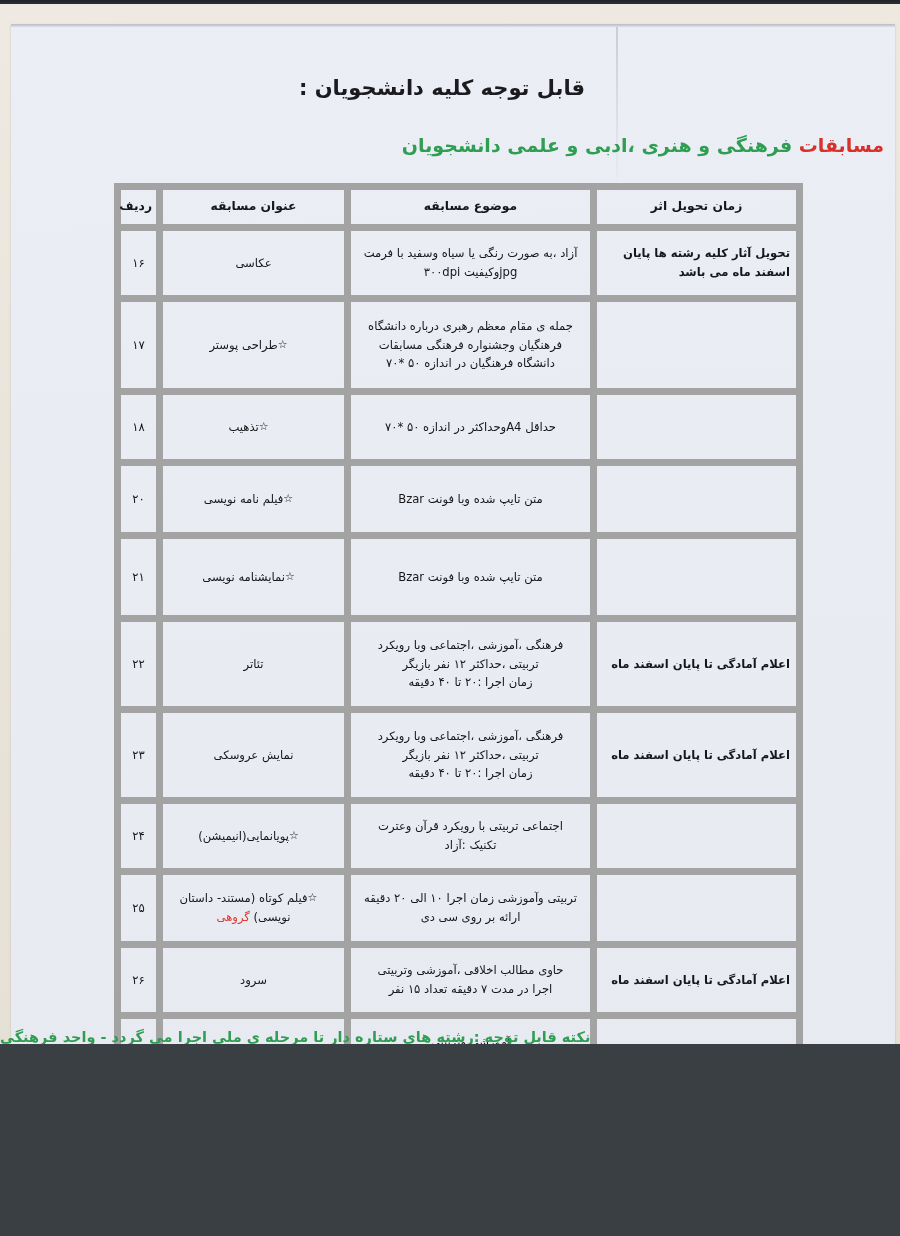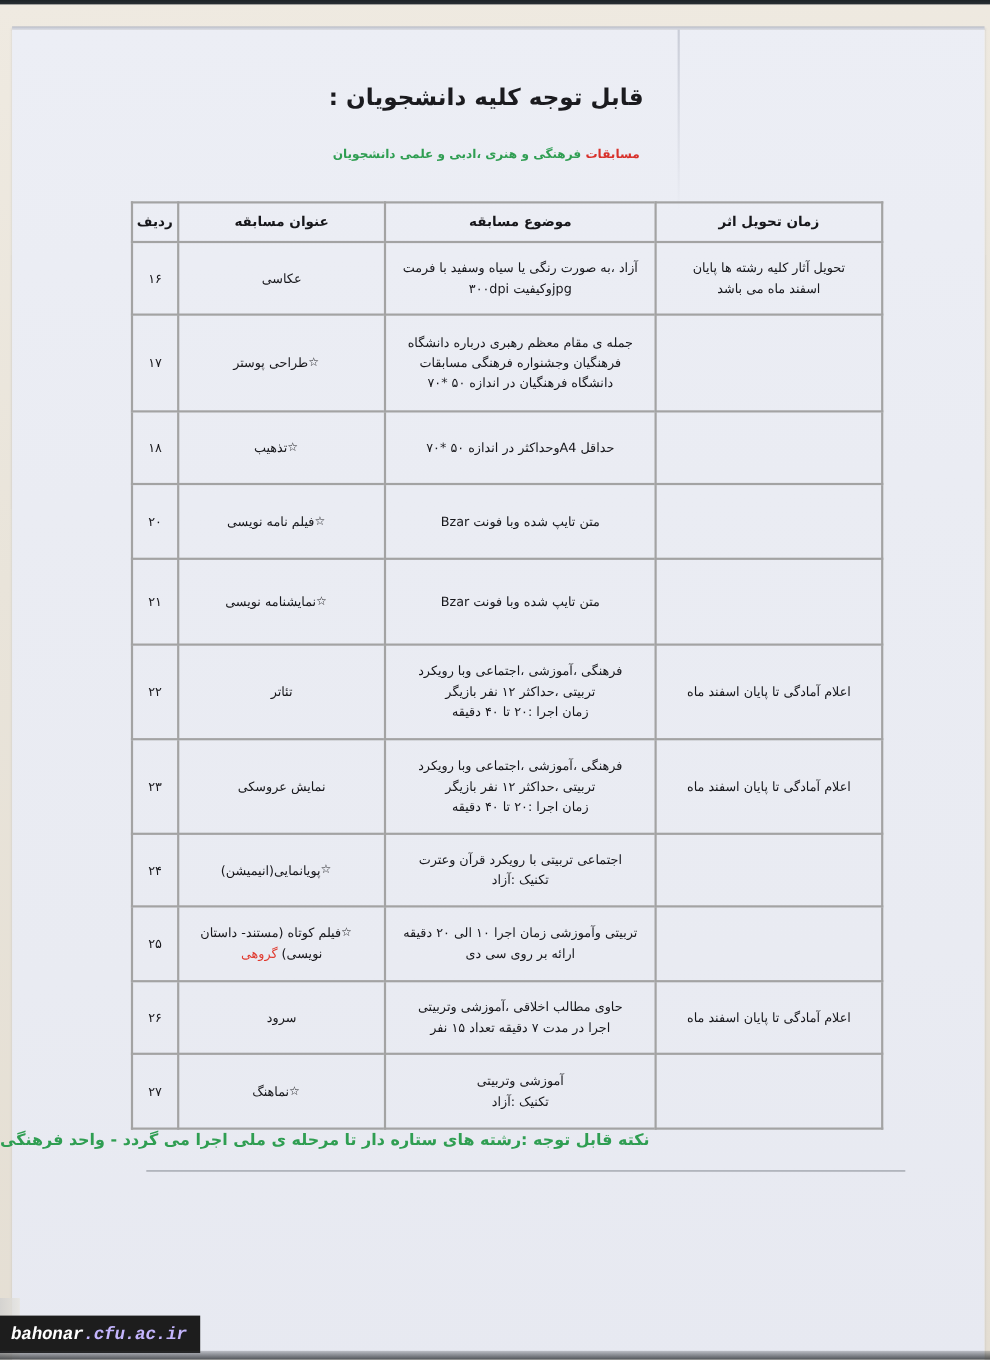--- a/index.html
+++ b/index.html
@@ -3,21 +3,21 @@
 <meta charset="utf-8">
 <style>
   html, body {
     margin: 0;
     padding: 0;
     background: #3a3f44;
   }
   #page {
     position: relative;
     width: 900px;
-    height: 1236px;
+    height: 1044px;
     overflow: hidden;
     background: #e8e4dc;
     font-family: "DejaVu Sans", "Liberation Sans", sans-serif;
   }
   
   .scan-top-band {
     position: absolute;
     top: 0; left: 0;
     width: 900px; height: 7px;
     background: linear-gradient(180deg,#1d2327 0%, #2a3036 60%, #4b4f52 100%);
@@ -58,43 +58,42 @@
     text-align: center;
     font-size: 21px;
     font-weight: bold;
     color: #1b1b1f;
     letter-spacing: .5px;
     direction: rtl;
   }
   .title-sub {
     position: absolute;
     top: 134px; left: 0; width: 884px;
-    text-align: center;
-    font-size: 11px;
+    font-size: 19px;
     font-weight: bold;
     direction: rtl;
     color: #2f9e52;
   }
   .title-sub .red-word { color: #d8312b; }
 
   
   .tbl-wrap {
     position: absolute;
     top: 183px;
     left: 121px;
     width: 682px;
   }
   table.sheet {
     border-collapse: collapse;
     width: 682px;
     direction: rtl;
     table-layout: fixed;
   }
   table.sheet th, table.sheet td {
-    border: 2px solid #a3a3a3;
+    border: 7px solid #a3a3a3;
     vertical-align: middle;
     padding: 4px 6px;
     color: #17171b;
     font-size: 11.6px;
     line-height: 1.62;
     background: transparent;
   }
   col.c-radif   { width: 42px; }
   col.c-onvan   { width: 188px; }
   col.c-mozu    { width: 246px; }
@@ -114,23 +113,23 @@
   }
   td.cell-onvan {
     text-align: center;
     font-size: 12.2px;
   }
   td.cell-mozu {
     text-align: center;
     font-size: 11.5px;
   }
   td.cell-zaman {
-    text-align: center;
+    text-align: right;
     font-size: 12.4px;
-    font-weight: normal;
+    font-weight: bold;
     color: #e03a2f;
     line-height: 1.85;
   }
   .star {
     display: inline-block;
     font-size: 11px;
     color: #1b1b1f;
     margin-inline-start: 10px;
     vertical-align: 1px;
   }

